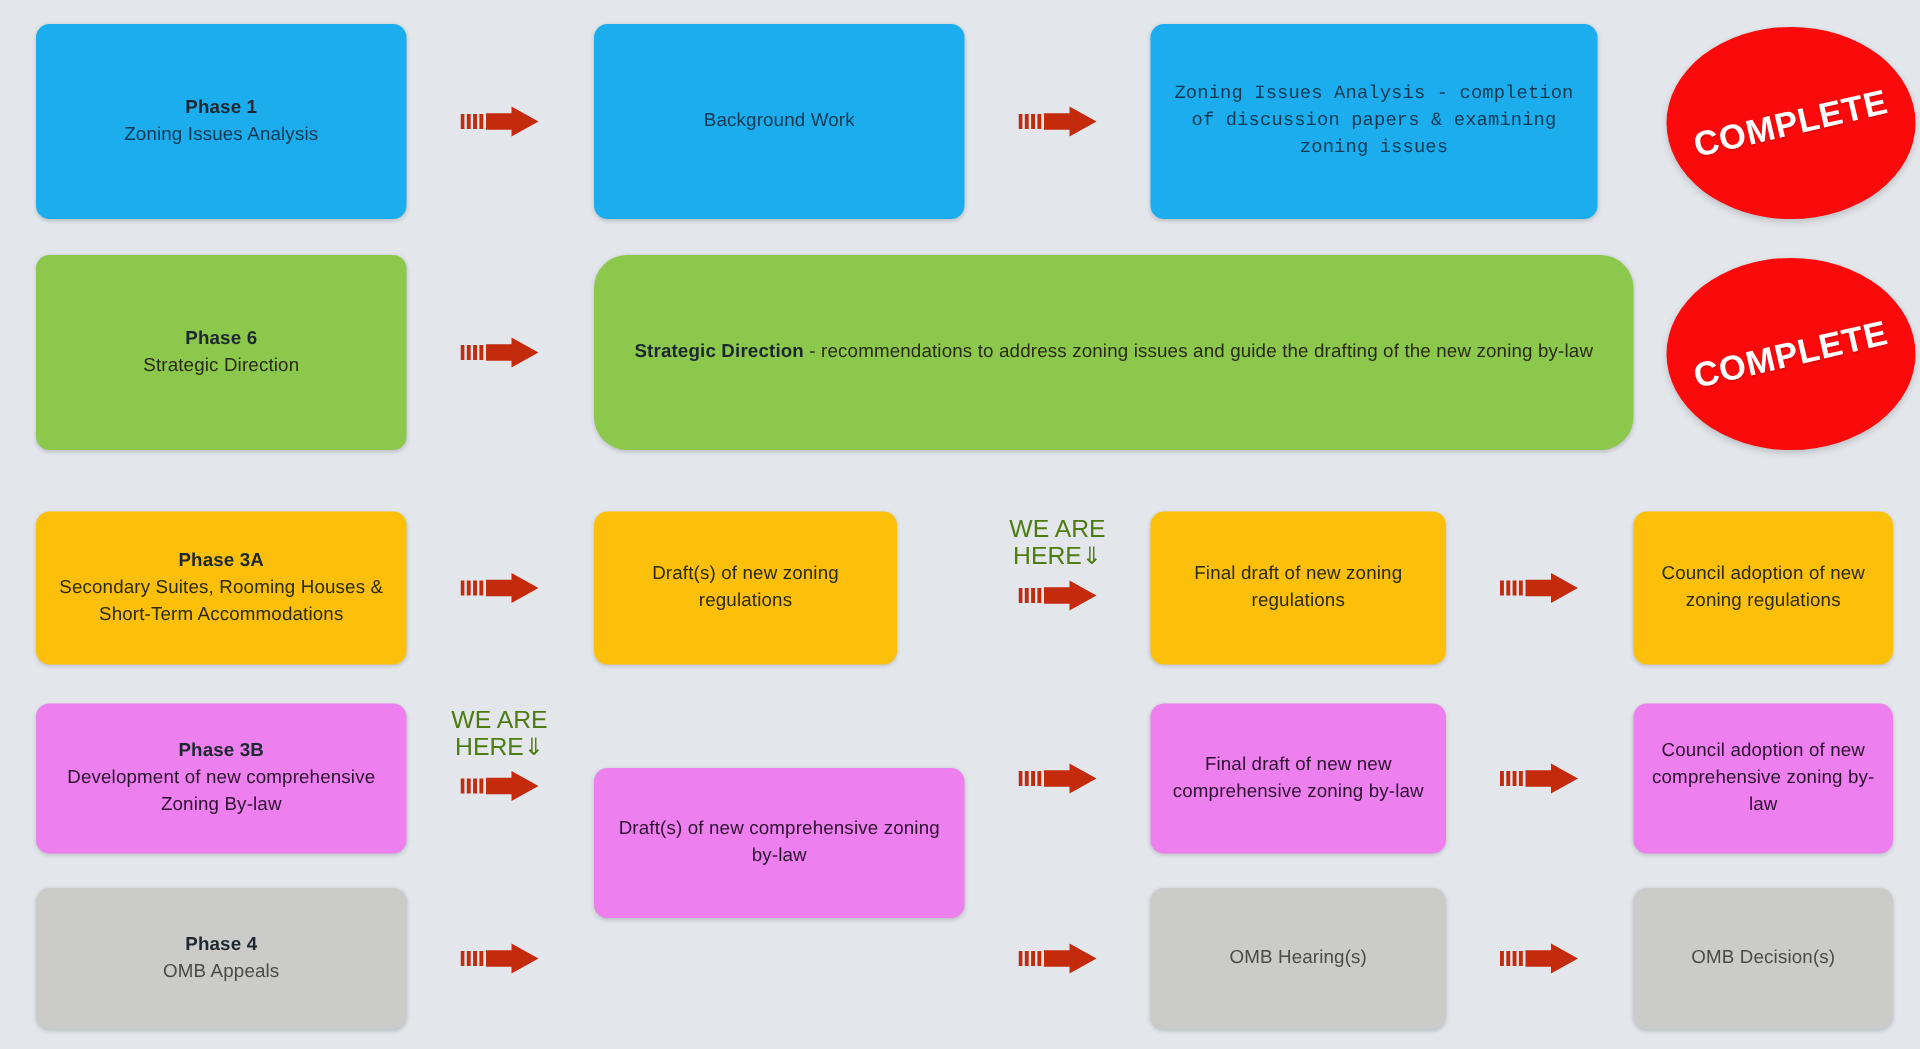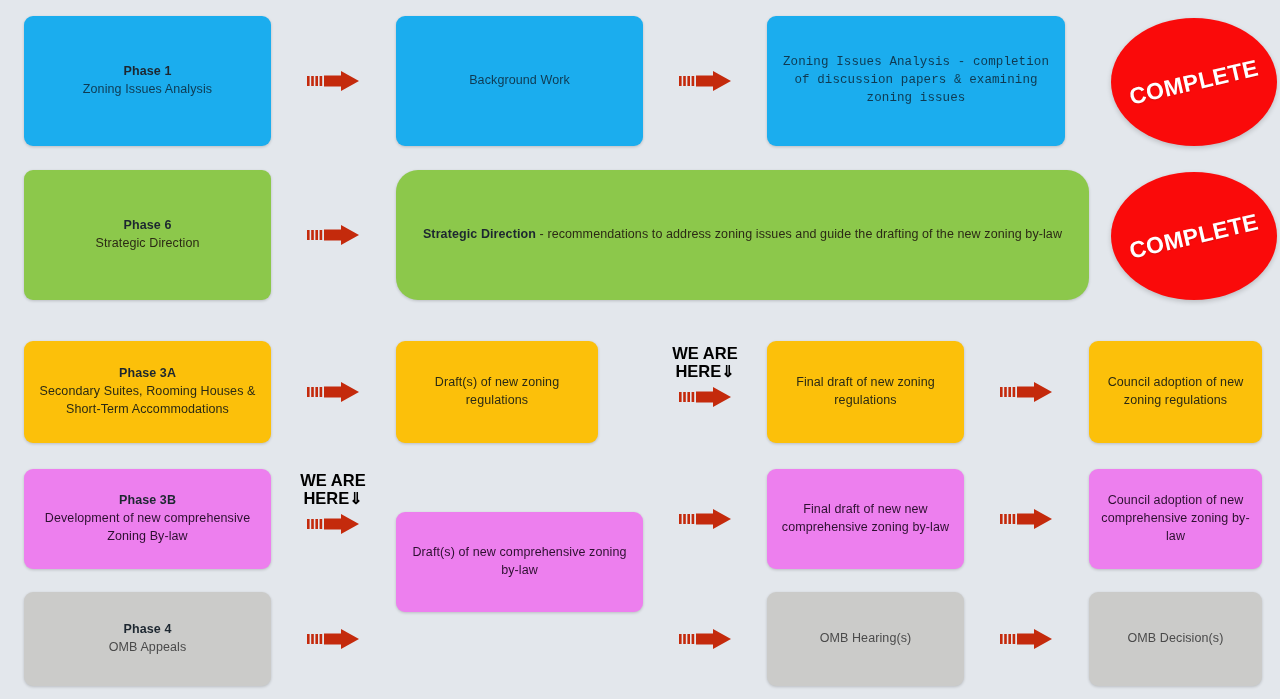--- a/index.html
+++ b/index.html
@@ -80,22 +80,22 @@
     font-size: 23px;
     letter-spacing: .5px;
     transform: rotate(-13deg);
     white-space: nowrap;
     text-shadow: 0 1px 1px rgba(120,0,0,.25);
   }
 
   
   .here {
     position: absolute;
-    color: #000000;
-    font-weight: bold;
+    color: #4d7c0f;
+    font-weight: normal;
     font-size: 16.5px;
     line-height: 1.12;
     text-align: center;
     white-space: nowrap;
   }
   .here .dn { font-size: 16px; }
 </style>
 </head>
 <body>
 

